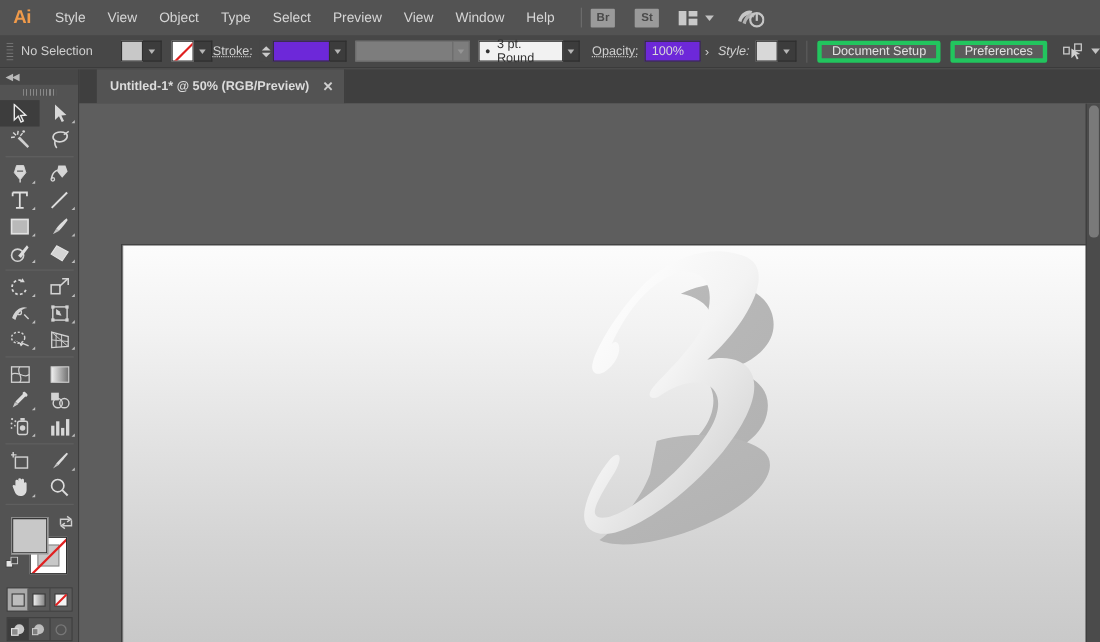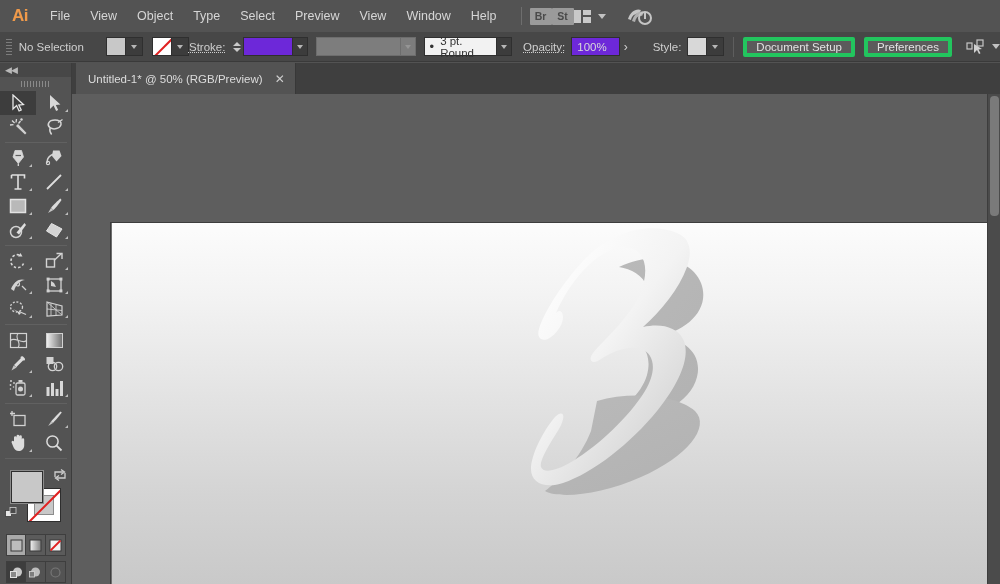--- a/index.html
+++ b/index.html
@@ -29,21 +29,21 @@
     color: #d6d6d6; font-size: 12.5px; white-space: nowrap;
   }
   .menu-sep {
     width: 1px; height: 18px; background: #6e6e6e; margin: 0 8px 0 14px;
   }
   .chip-btn {
     width: 22px; height: 17px;
     background: #9a9a9a; color: #4a4a4a;
     font-size: 10.5px; font-weight: bold;
     display: flex; align-items: center; justify-content: center;
-    border-radius: 1px;
+    margin-right: 18px; border-radius: 1px;
   }
   .ws-switch { display: flex; align-items: center; margin-right: 20px; }
   .ws-grid { width: 17px; height: 13px; position: relative; }
   .ws-grid i {
     position: absolute; background: #c9c9c9; display: block;
   }
   .ws-grid i:nth-child(1){ left:0; top:0; width:7px; height:13px; }
   .ws-grid i:nth-child(2){ left:9px; top:0; width:8px; height:5px; }
   .ws-grid i:nth-child(3){ left:9px; top:7px; width:8px; height:6px; }
   .chev {
@@ -116,23 +116,23 @@
   }
   .cb-sep { width: 1px; height: 20px; background: #5e5e5e; margin: 0 9px; }
   .arrow-r { color: #cfcfcf; font-size: 12px; padding: 0 4px; }
 
   
   .tabbar {
     position: absolute; left: 72px; top: 63px; width: 928px; height: 31px;
     background: #3f3f3f;
   }
   .doc-tab {
-    position: absolute; left: 4px; top: 0; height: 31px;
+    position: absolute; left: 16px; top: 0; height: 31px;
     background: #535353; border-right: 1px solid #383838;
-    display: flex; align-items: center; padding: 0 9px 0 12px;
+    display: flex; align-items: center; padding: 0 9px 0 12px; font-weight: bold;
   }
   .doc-tab-title { color: #dcdcdc; font-size: 11.5px; white-space: nowrap; }
   .tab-close {
     color: #cfcfcf; font-size: 12px; margin-left: 11px;
     width: 12px; text-align: center; line-height: 1;
   }
 
   
   .toolpanel {
     position: absolute; left: 0; top: 63px; width: 72px; height: 521px;
@@ -245,21 +245,21 @@
     background: #7a7a7a; border-radius: 4px;
   }
 </style>
 </head>
 <body>
 
 <div id="app">
 
   <div class="menubar">
     <div class="ai-logo">Ai</div>
-    <div class="menu-item">File</div>
+    <div class="menu-item">Style</div>
     <div class="menu-item">View</div>
     <div class="menu-item">Object</div>
     <div class="menu-item">Type</div>
     <div class="menu-item">Select</div>
     <div class="menu-item">Preview</div>
     <div class="menu-item">View</div>
     <div class="menu-item">Window</div>
     <div class="menu-item">Help</div>
 
     <div class="menu-sep"></div>
@@ -326,21 +326,21 @@
       <span>3 pt. Round</span>
     </div>
     <span class="mini-drop">
       <i class="chev-s"></i>
     </span>
 
     <div class="cb-label u" style="margin-left:11px;">Opacity:</div>
     <div class="field" style="width:54px;margin-left:6px;">100%</div>
     <div class="arrow-r">›</div>
 
-    <div class="cb-label" style="margin-left:21px;">Style:</div>
+    <div class="cb-label" style="margin-left:4px;font-style:italic;">Style:</div>
     <div class="swatch-combo" style="margin-left:6px;">
       <span class="swatch" style="background:#d8d8d8;"></span>
       <span class="mini-drop">
         <i class="chev-s"></i>
       </span>
     </div>
 
     <div class="cb-sep"></div>
 
     <div class="btn-box">Document Setup</div>

